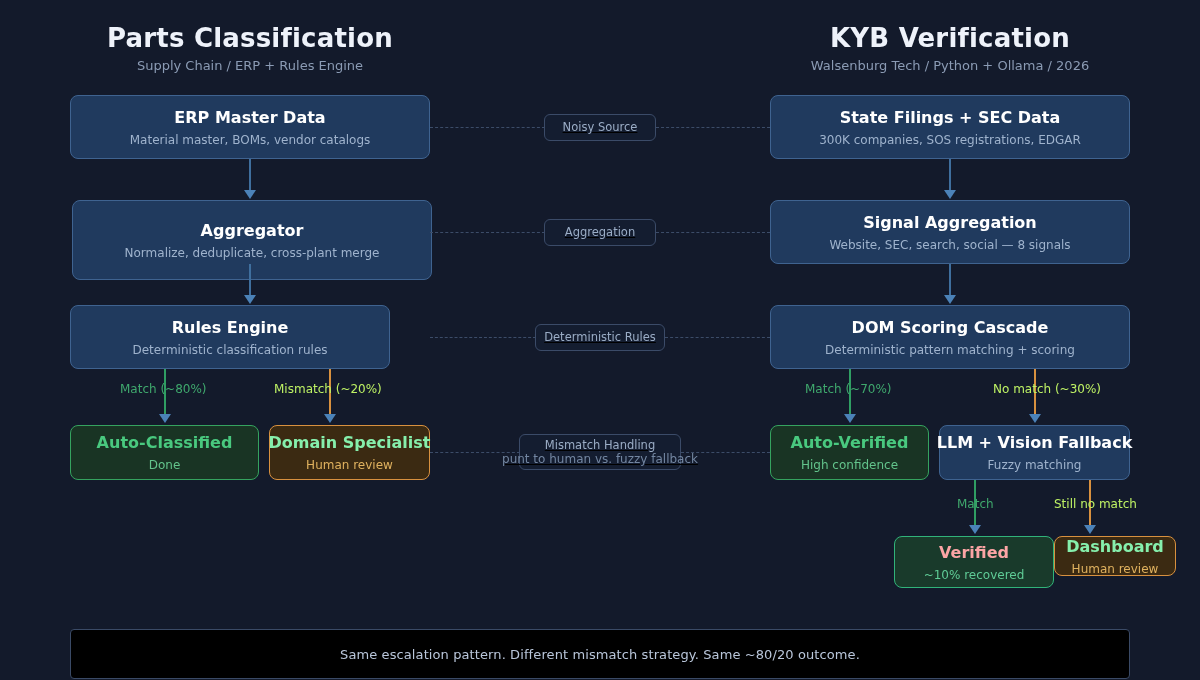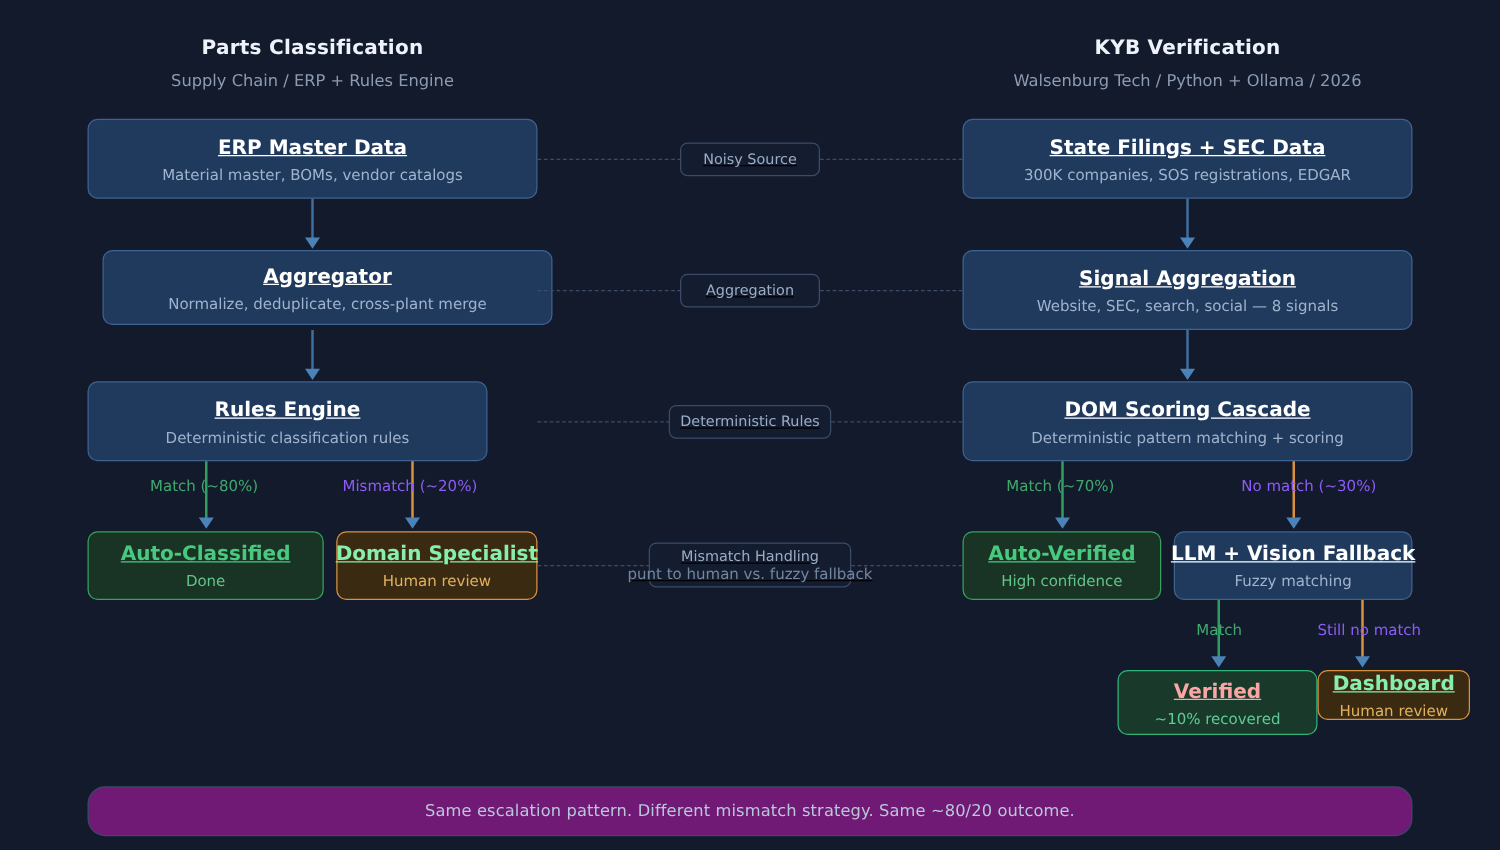--- a/index.html
+++ b/index.html
@@ -16,21 +16,21 @@
 
   #canvas {
     position: relative;
     width: 1200px;
     height: 680px;
   }
 
   
   .col-header { position: absolute; text-align: center; }
   .col-title {
-    font-size: 16px;
+    font-size: 26px;
     font-weight: bold;
     color: #eef2fa;
     letter-spacing: 0.2px;
     line-height: 28px;
   }
   .col-sub {
     font-size: 13px;
     color: #8b9bb4;
     margin-top: 6px;
     line-height: 16px;
@@ -45,21 +45,20 @@
     align-items: center;
     justify-content: center;
     text-align: center;
     padding: 6px 10px;
   }
   .node .n-title {
     font-size: 16px;
     font-weight: bold;
     line-height: 21px;
     white-space: nowrap;
-    text-decoration: underline;
   }
   .node .n-sub {
     font-size: 12px;
     line-height: 16px;
     margin-top: 4px;
     white-space: nowrap;
   }
 
   .node.blue {
     background: #203a5e;
@@ -138,32 +137,32 @@
 
   
   .branch-label {
     position: absolute;
     font-size: 12px;
     font-weight: normal;
     white-space: nowrap;
     line-height: 15px;
   }
   .branch-label.green  { color: #3fa86d; }
-  .branch-label.orange { color: #8b5cf6; }
+  .branch-label.orange { color: #bef264; }
 
   
   #footer {
     position: absolute;
     left: 70px;
     top: 629px;
     width: 1060px;
-    height: 40px;
+    height: 50px;
     border: 1px solid #3a4a66;
-    border-radius: 14px;
-    background: #701a75;
+    border-radius: 4px;
+    background: #000000;
     display: flex;
     align-items: center;
     justify-content: center;
   }
   #footer .f-text {
     font-size: 13px;
     color: #b9c6da;
     letter-spacing: 0.1px;
   }
 </style>
@@ -183,21 +182,21 @@
   </div>
 
   <div class="node blue" style="left:70px; top:95px; width:360px; height:64px;">
     <div class="n-title">ERP Master Data</div>
     <div class="n-sub">Material master, BOMs, vendor catalogs</div>
   </div>
 
   <div class="vline blue" style="left:249px; top:159px; height:33px;"></div>
   <div class="arrowhead" style="left:244px; top:190px;"></div>
 
-  <div class="node blue" style="left:82px; top:200px; width:360px; height:60px;">
+  <div class="node blue" style="left:72px; top:200px; width:360px; height:80px;">
     <div class="n-title">Aggregator</div>
     <div class="n-sub">Normalize, deduplicate, cross-plant merge</div>
   </div>
 
   <div class="vline blue" style="left:249px; top:264px; height:33px;"></div>
   <div class="arrowhead" style="left:244px; top:295px;"></div>
 
   <div class="node blue" style="left:70px; top:305px; width:320px; height:64px;">
     <div class="n-title">Rules Engine</div>
     <div class="n-sub">Deterministic classification rules</div>

